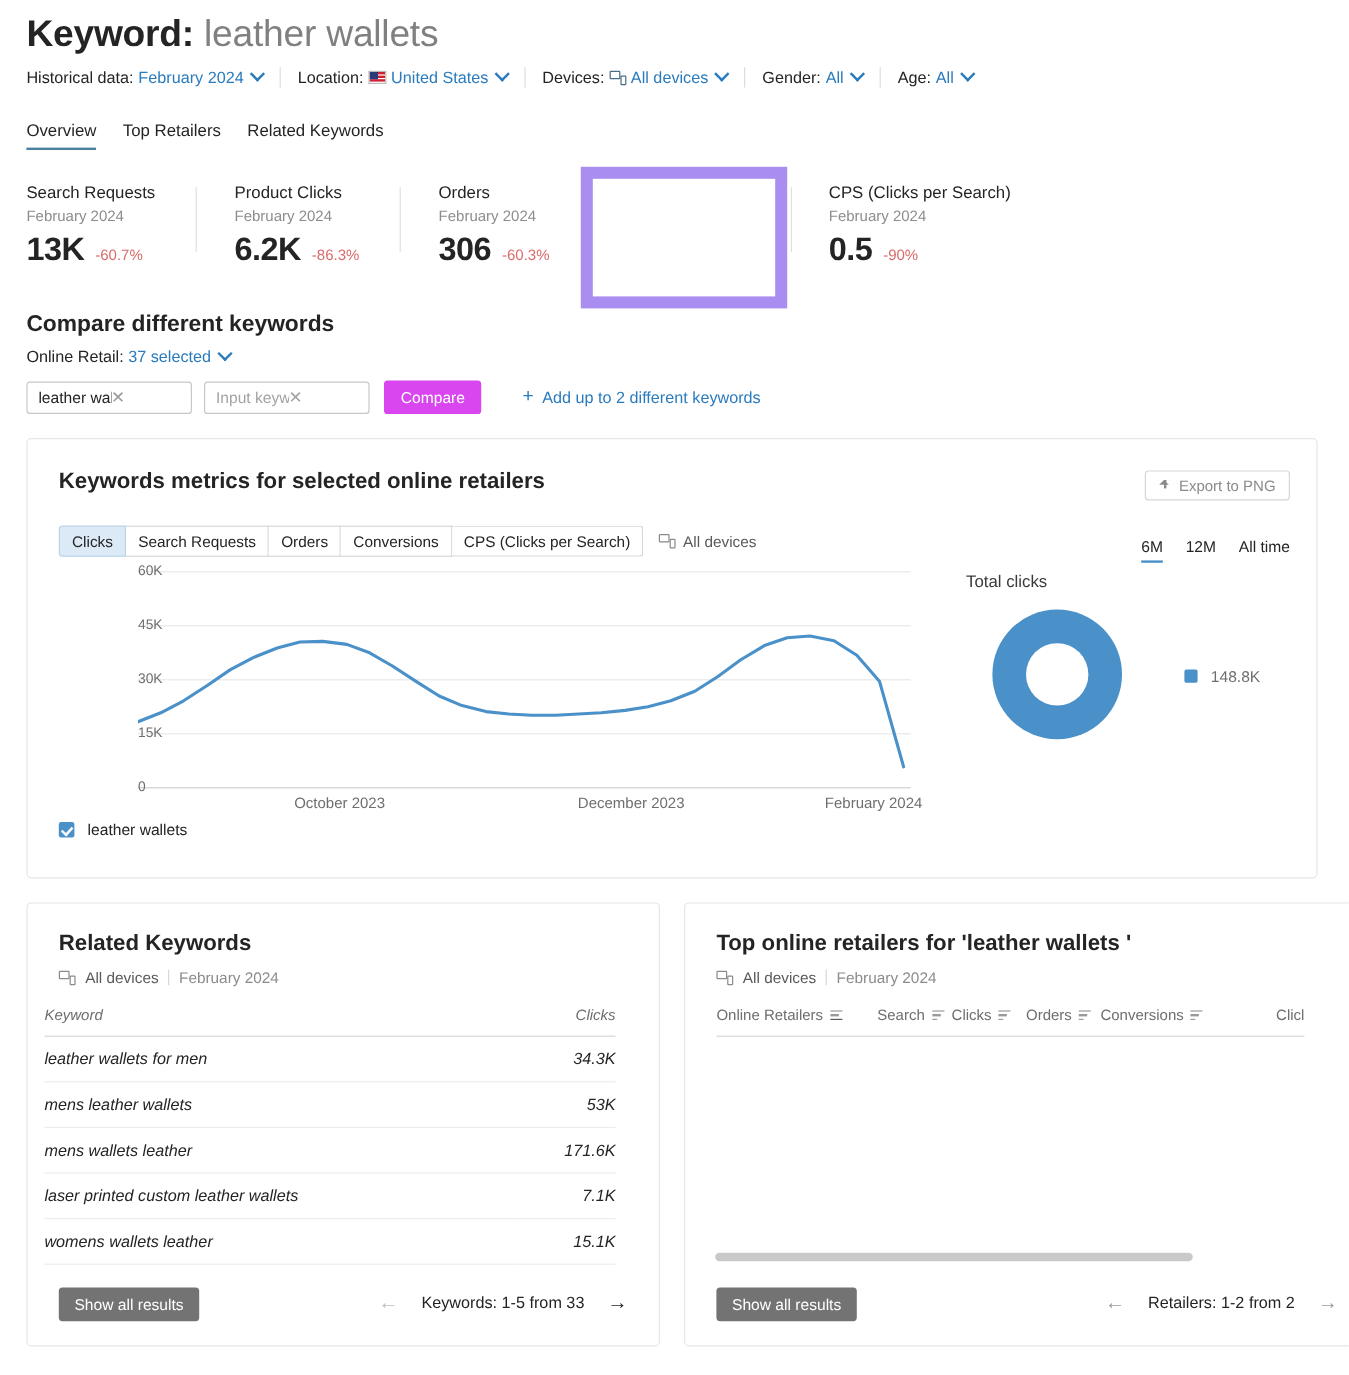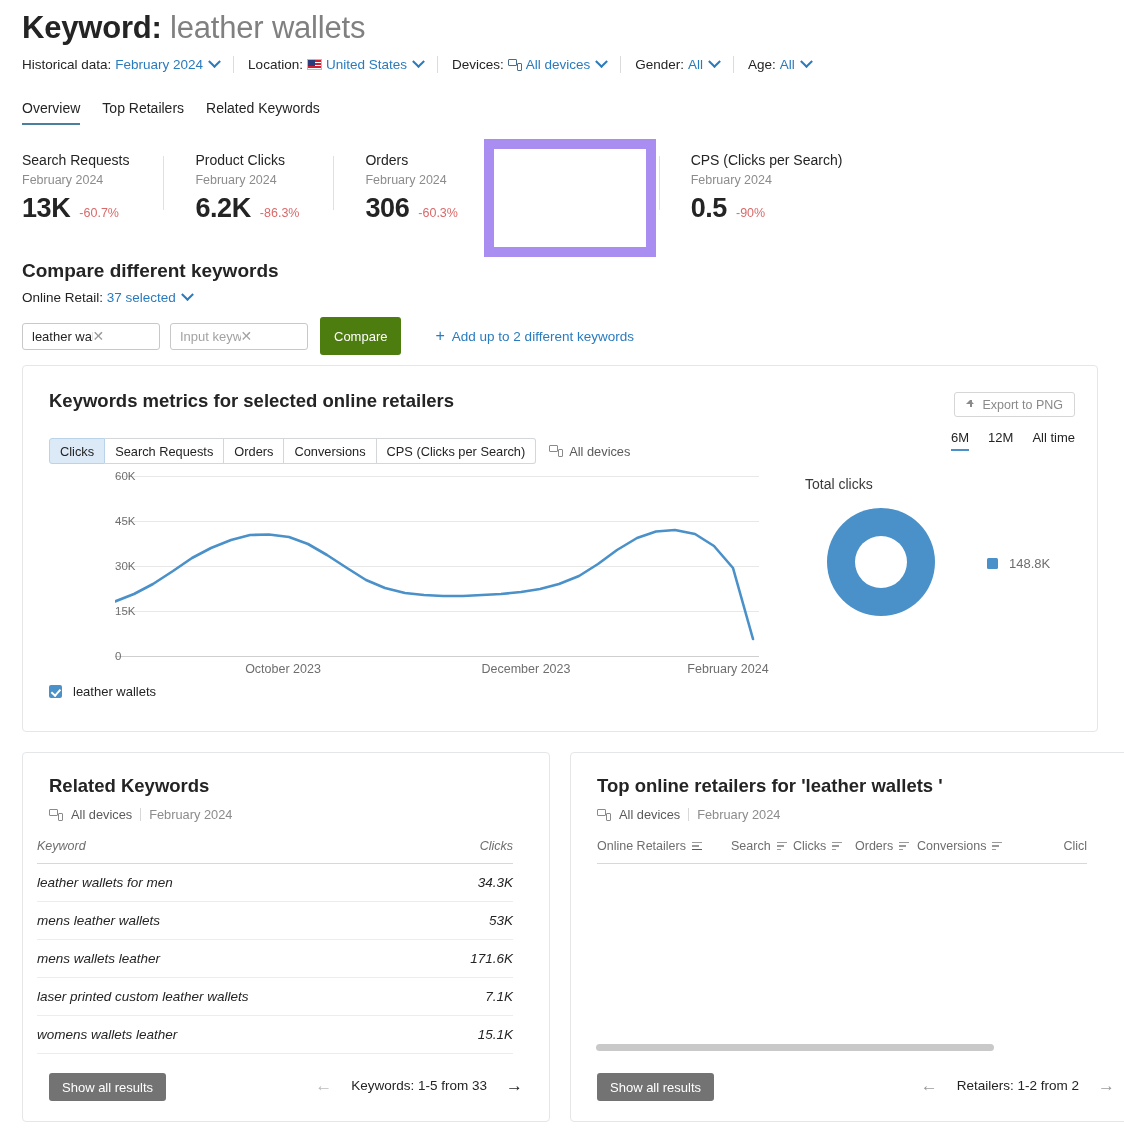--- a/index.html
+++ b/index.html
@@ -81,21 +81,21 @@
   .cmp-inputs { position:absolute; left: 22px; top: 317px; display:flex; align-items:center; }
   .kw-field {
     width: 138px; height: 27px; border: 1px solid #c8c8c8; border-radius: 3px;
     display:flex; align-items:center; padding: 0 6px 0 9px; font-size: 13px; background:#fff;
     margin-right: 10px;
   }
   .kw-field span { flex: 1; white-space: nowrap; overflow: hidden; }
   .kw-field.empty span { color: #a3a3a3; }
   .xmark { color: #9a9a9a; font-size: 14px; cursor: pointer; line-height: 1; }
   .btn-compare {
-    height: 38px; padding: 0 14px; background: #4d7c0f; color: #fff; border: none;
+    height: 28px; padding: 0 14px; background: #d946ef; color: #fff; border: none;
     border-radius: 3px; font-size: 13px; font-family: inherit; cursor: pointer; margin-left: 2px;
   }
   .addkw { margin-left: 34px; font-size: 13.5px; color: #2a7bbd; display:flex; align-items:center; gap:7px; cursor:pointer; }
   .addkw .plus { font-size: 16px; line-height: 1; }
 
   
   .card { position: absolute; background: #fff; border: 1px solid #e4e6e8; border-radius: 4px; }
   .card-chart { left: 22px; top: 365px; width: 1076px; height: 367px; }
   .card-related { left: 22px; top: 752px; width: 528px; height: 370px; }
   .card-retailers { left: 570px; top: 752px; width: 572px; height: 370px; }
@@ -115,21 +115,21 @@
   .seg-btn {
     height: 26px; padding: 0 10px; border: 1px solid #d4d7da; border-left: none;
     background:#fff; font-size: 12.8px; color:#242424; display:flex; align-items:center; cursor:pointer;
     font-family: inherit;
   }
   .seg-btn:first-child { border-left: 1px solid #b9d4e8; border-radius: 3px 0 0 3px; }
   .seg-btn:last-of-type { border-radius: 0 3px 3px 0; }
   .seg-btn.active { background:#dbeaf6; border-color:#b9d4e8; color:#242424; }
   .seg-devices { margin-left: 13px; font-size: 12.8px; color:#5a5a5a; display:flex; align-items:center; gap:6px; }
 
-  .range { position:absolute; right: 22px; top: 64px; display:flex; gap: 19px; font-size: 13px; }
+  .range { position:absolute; right: 22px; top: 82px; display:flex; gap: 19px; font-size: 13px; }
   .range span { position:relative; padding-bottom: 6px; cursor:pointer; color:#242424; }
   .range span.active::after { content:""; position:absolute; left:0; right:0; bottom:0; height:2.5px; background:#4a90c9; }
 
   
   .plot { position:absolute; left: 26px; top: 110px; width: 710px; height: 180px; }
   .ylab { position:absolute; right: 100%; margin-right: 8px; font-size: 11.5px; color:#6e6e6e; transform: translateY(-50%); white-space:nowrap; }
   .gridline { position:absolute; left: 66px; right: 0; height:1px; background:#e8e8e8; }
   .xlabels { position:absolute; left: 66px; right:0; top: 186px; font-size: 12.5px; color:#6e6e6e; }
   .xlabels span { position:absolute; transform: translateX(-50%); white-space:nowrap; }
 

